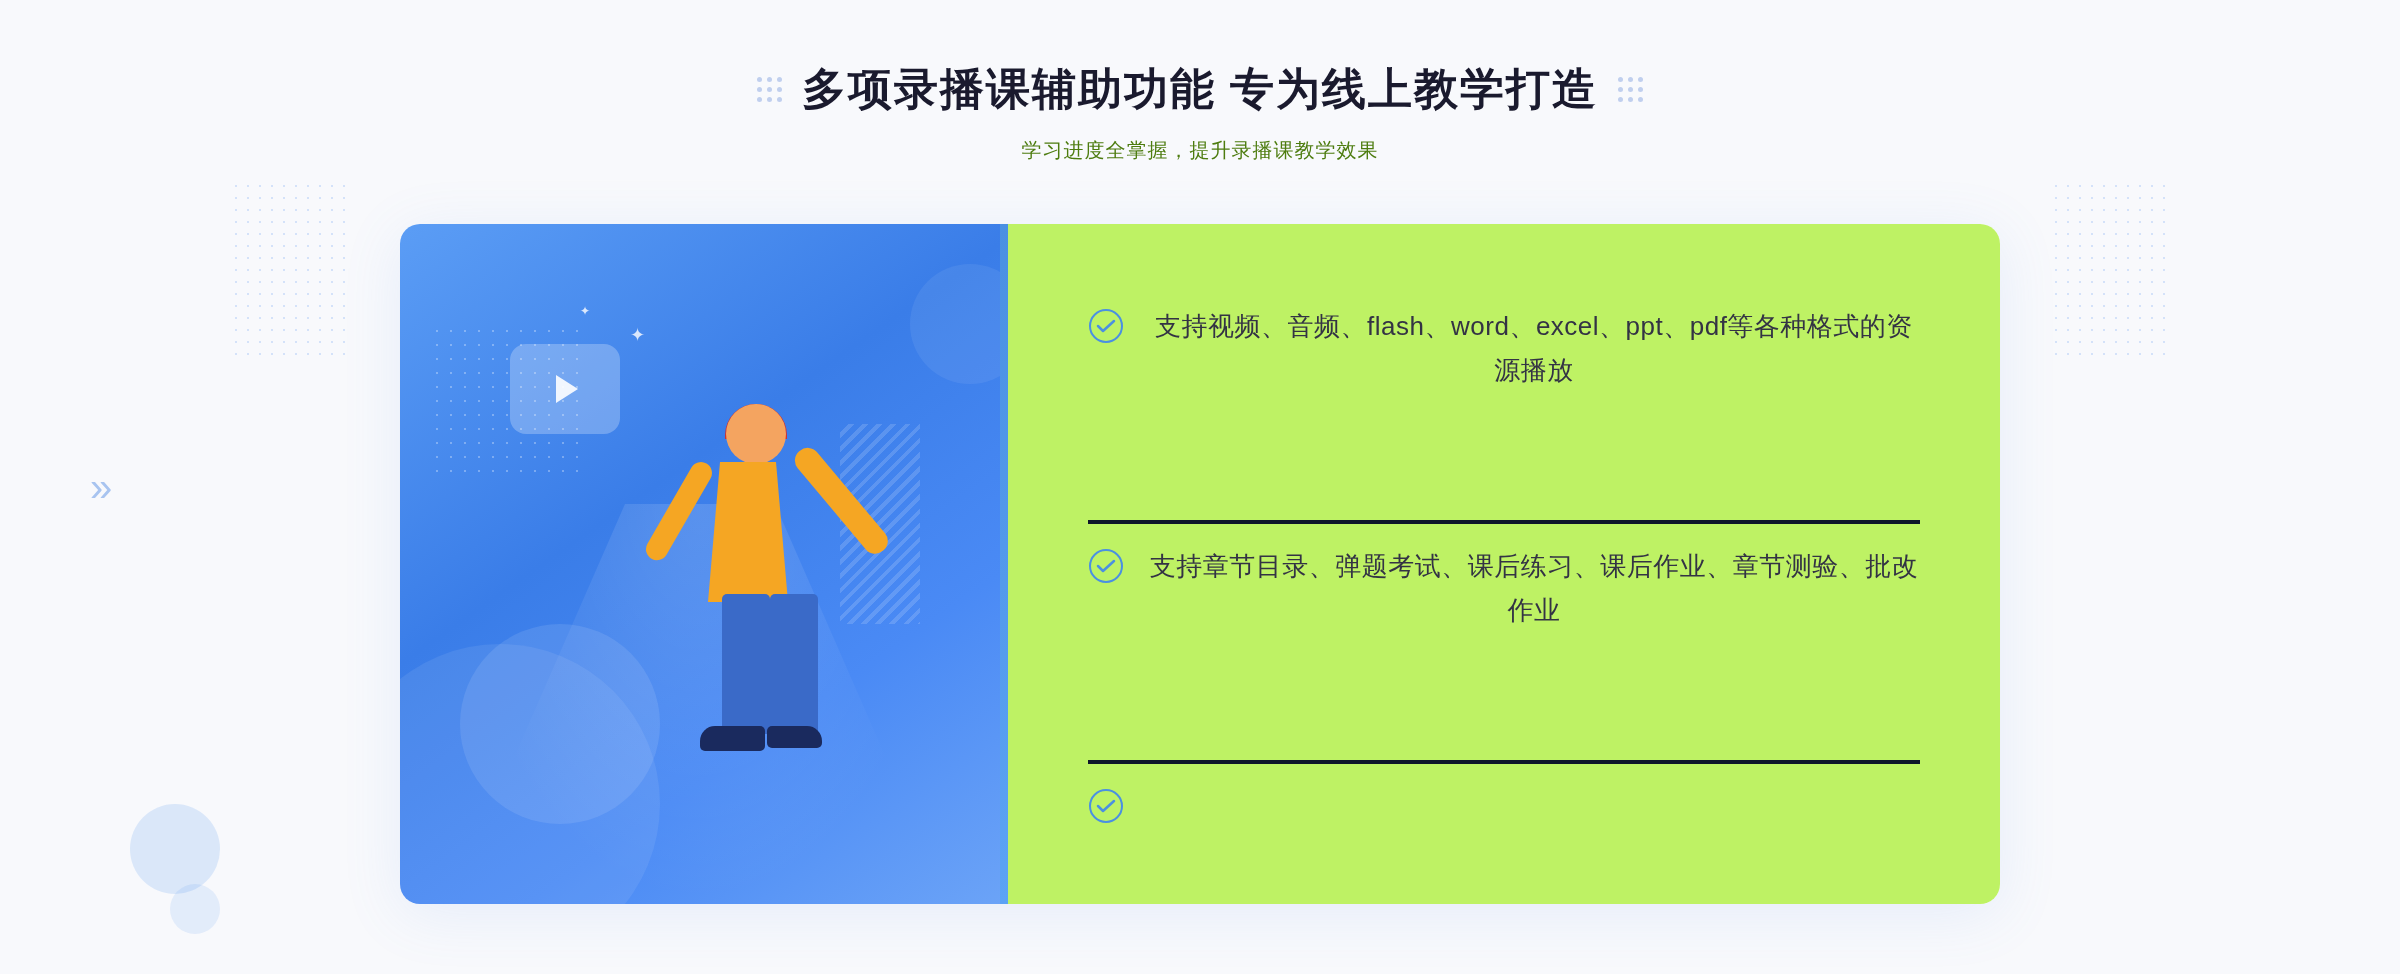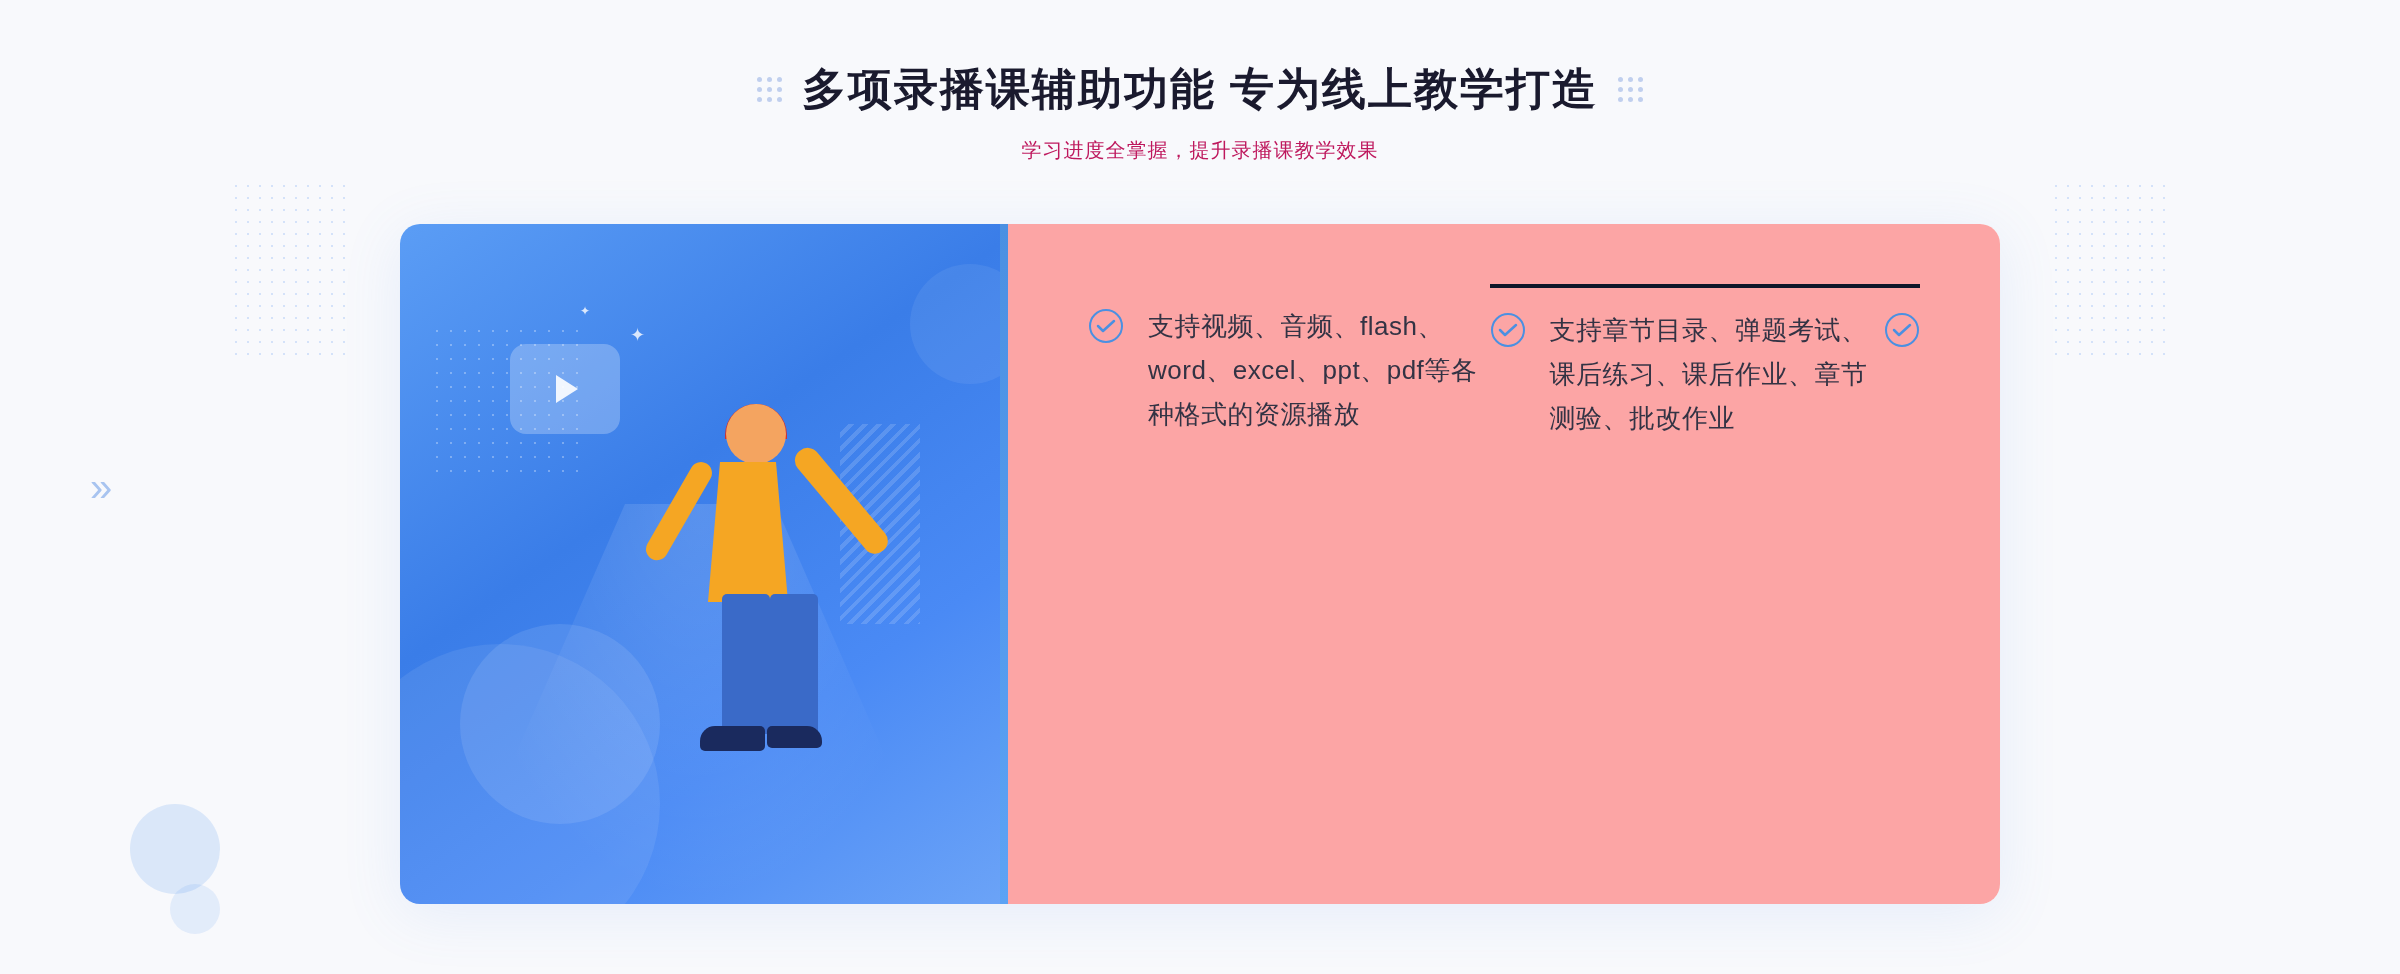--- a/index.html
+++ b/index.html
@@ -102,21 +102,21 @@
     .main-title {
       font-size: 44px;
       font-weight: 600;
       color: #1a1a2e;
       letter-spacing: 2px;
     }
 
     .subtitle {
       margin-top: 18px;
       font-size: 20px;
-      color: #be185d;
+      color: #4d7c0f;
       letter-spacing: 1px;
     }
 
     
     .content-area {
       display: flex;
       align-items: stretch;
       width: 1600px;
       gap: 0;
       background: #ffffff;
@@ -367,23 +367,24 @@
       width: 8px;
       background: linear-gradient(to bottom, #4a90e2, #5ba3f5);
       flex-shrink: 0;
     }
 
     
     .features-panel {
       flex: 1;
       padding: 60px 80px;
       display: flex;
-      flex-direction: row;
+      flex-direction: column;
       justify-content: space-between;
-      background: #fca5a5;
+      background: #bef264;
+      text-align: center;
     }
 
     .feature-item {
       display: flex;
       align-items: flex-start;
       gap: 24px;
       padding: 20px 0;
     }
 
     .feature-item + .feature-item {

